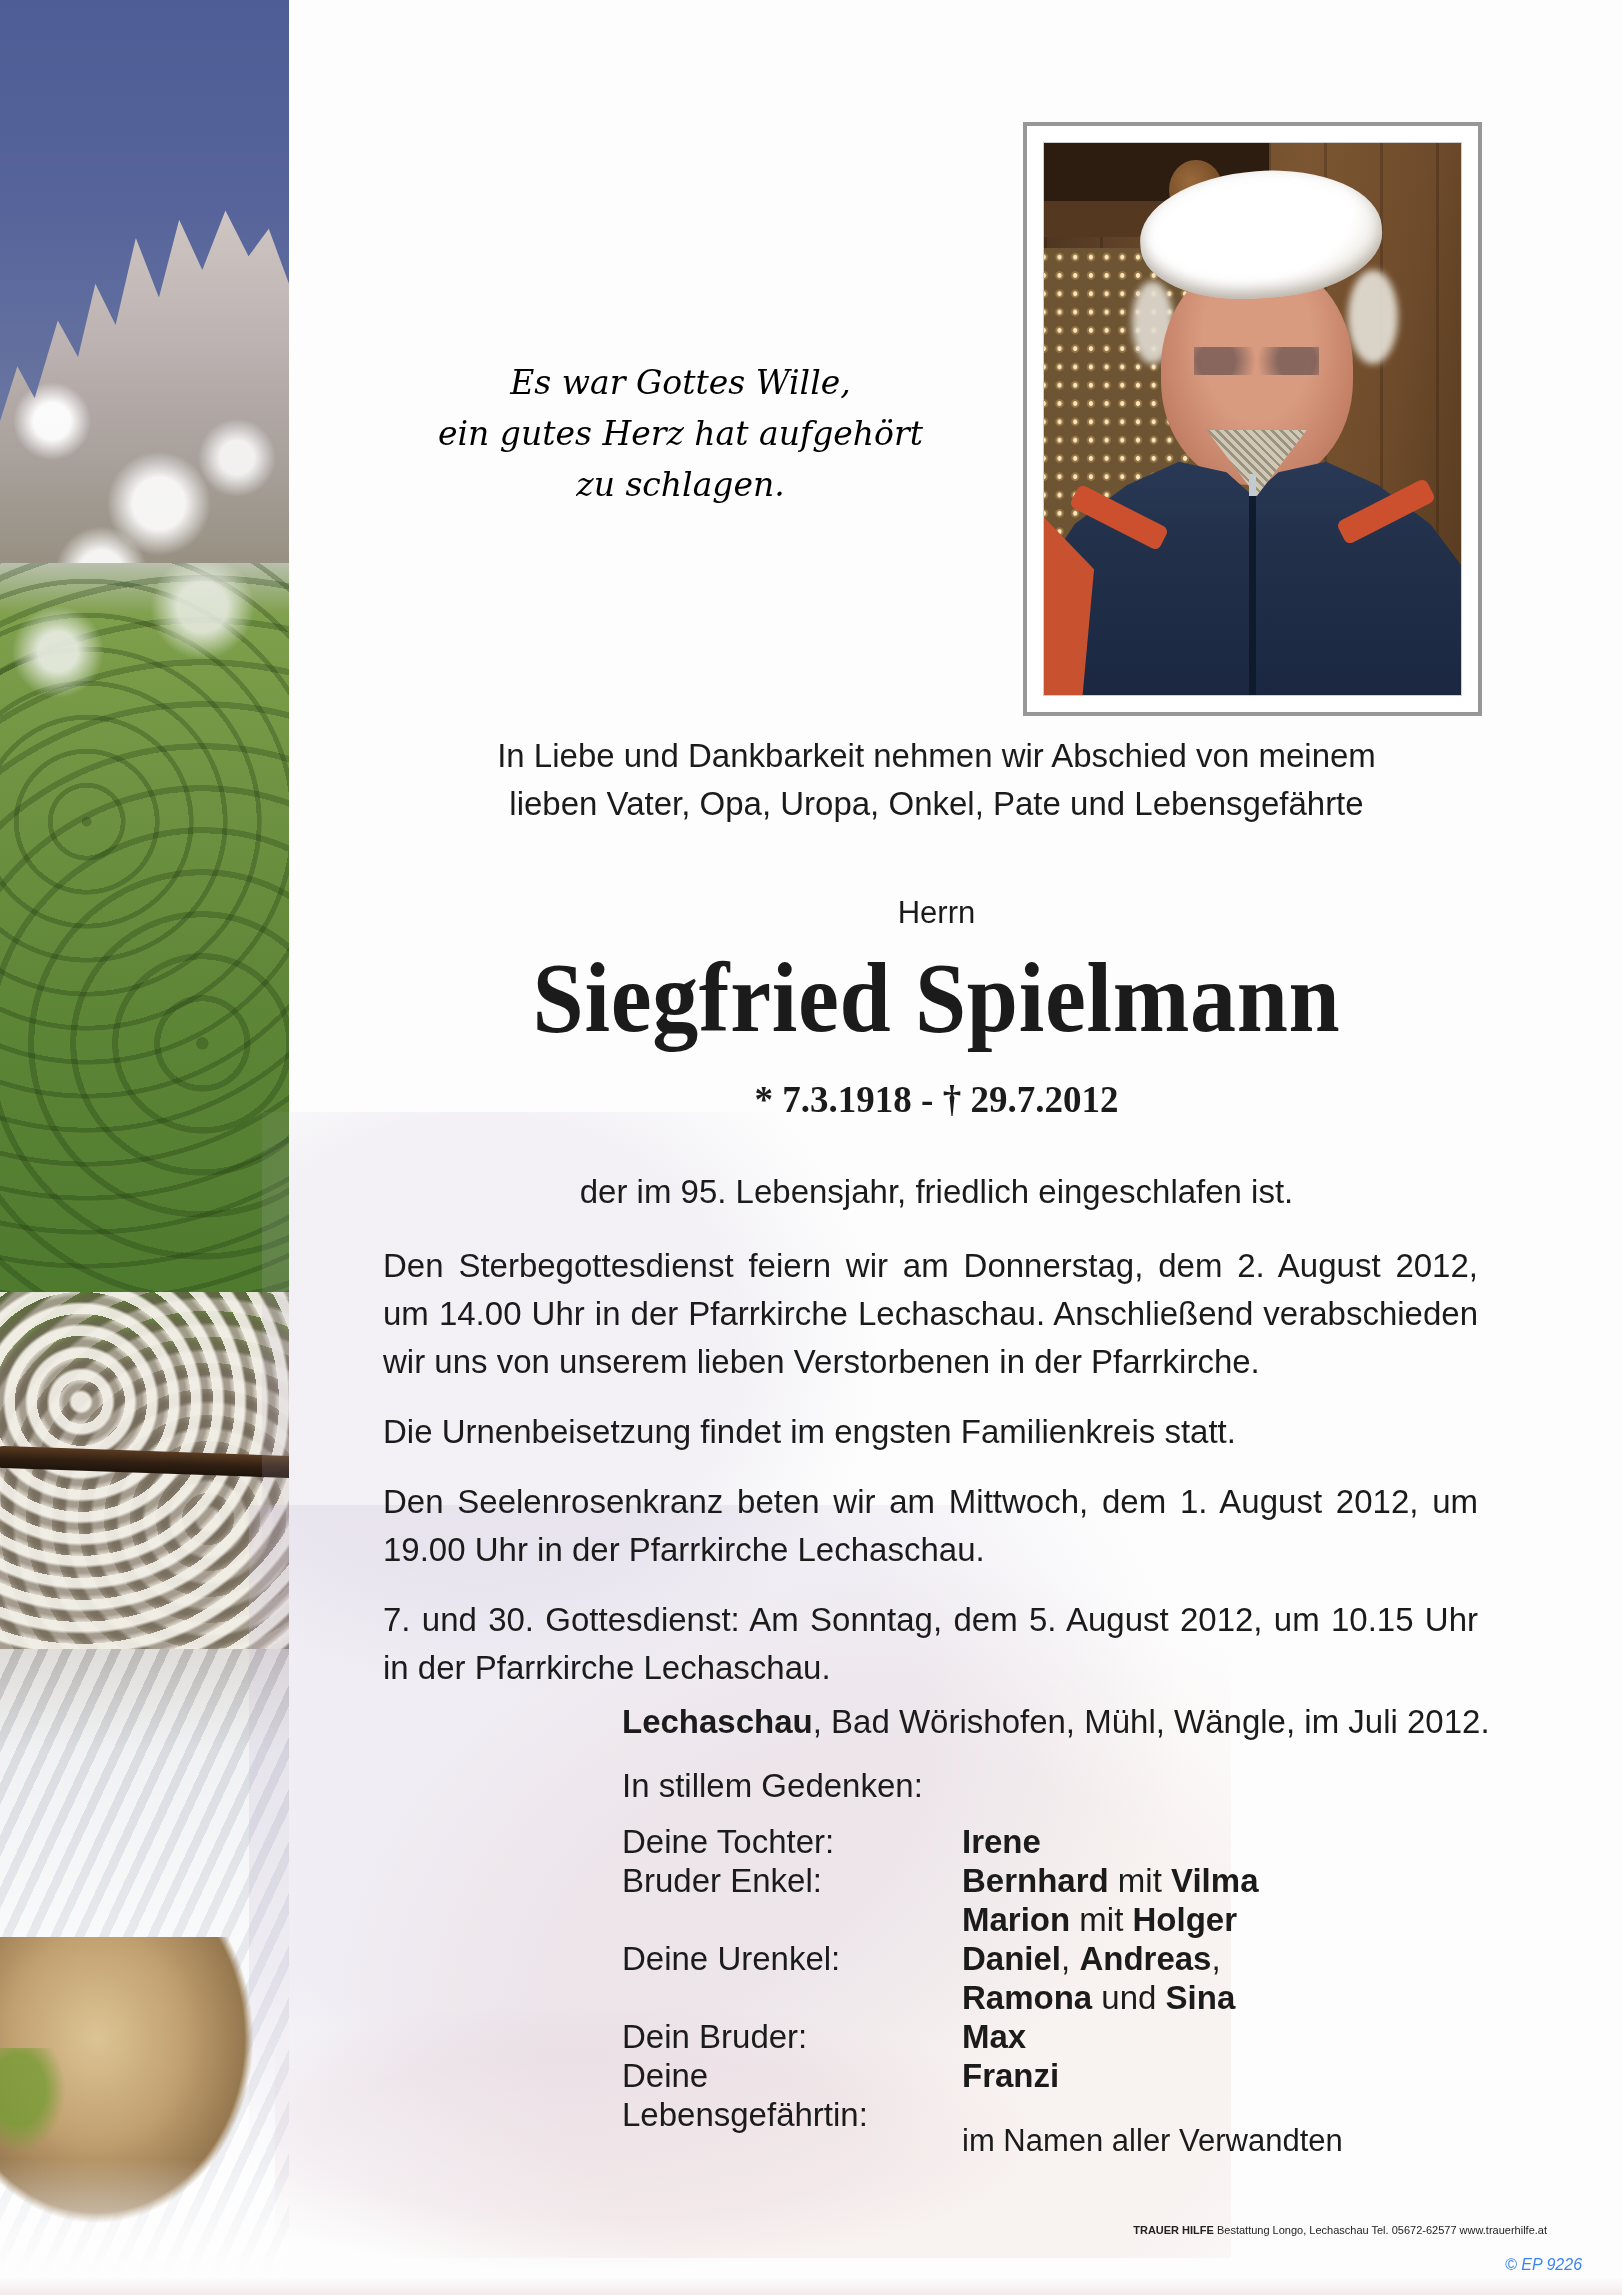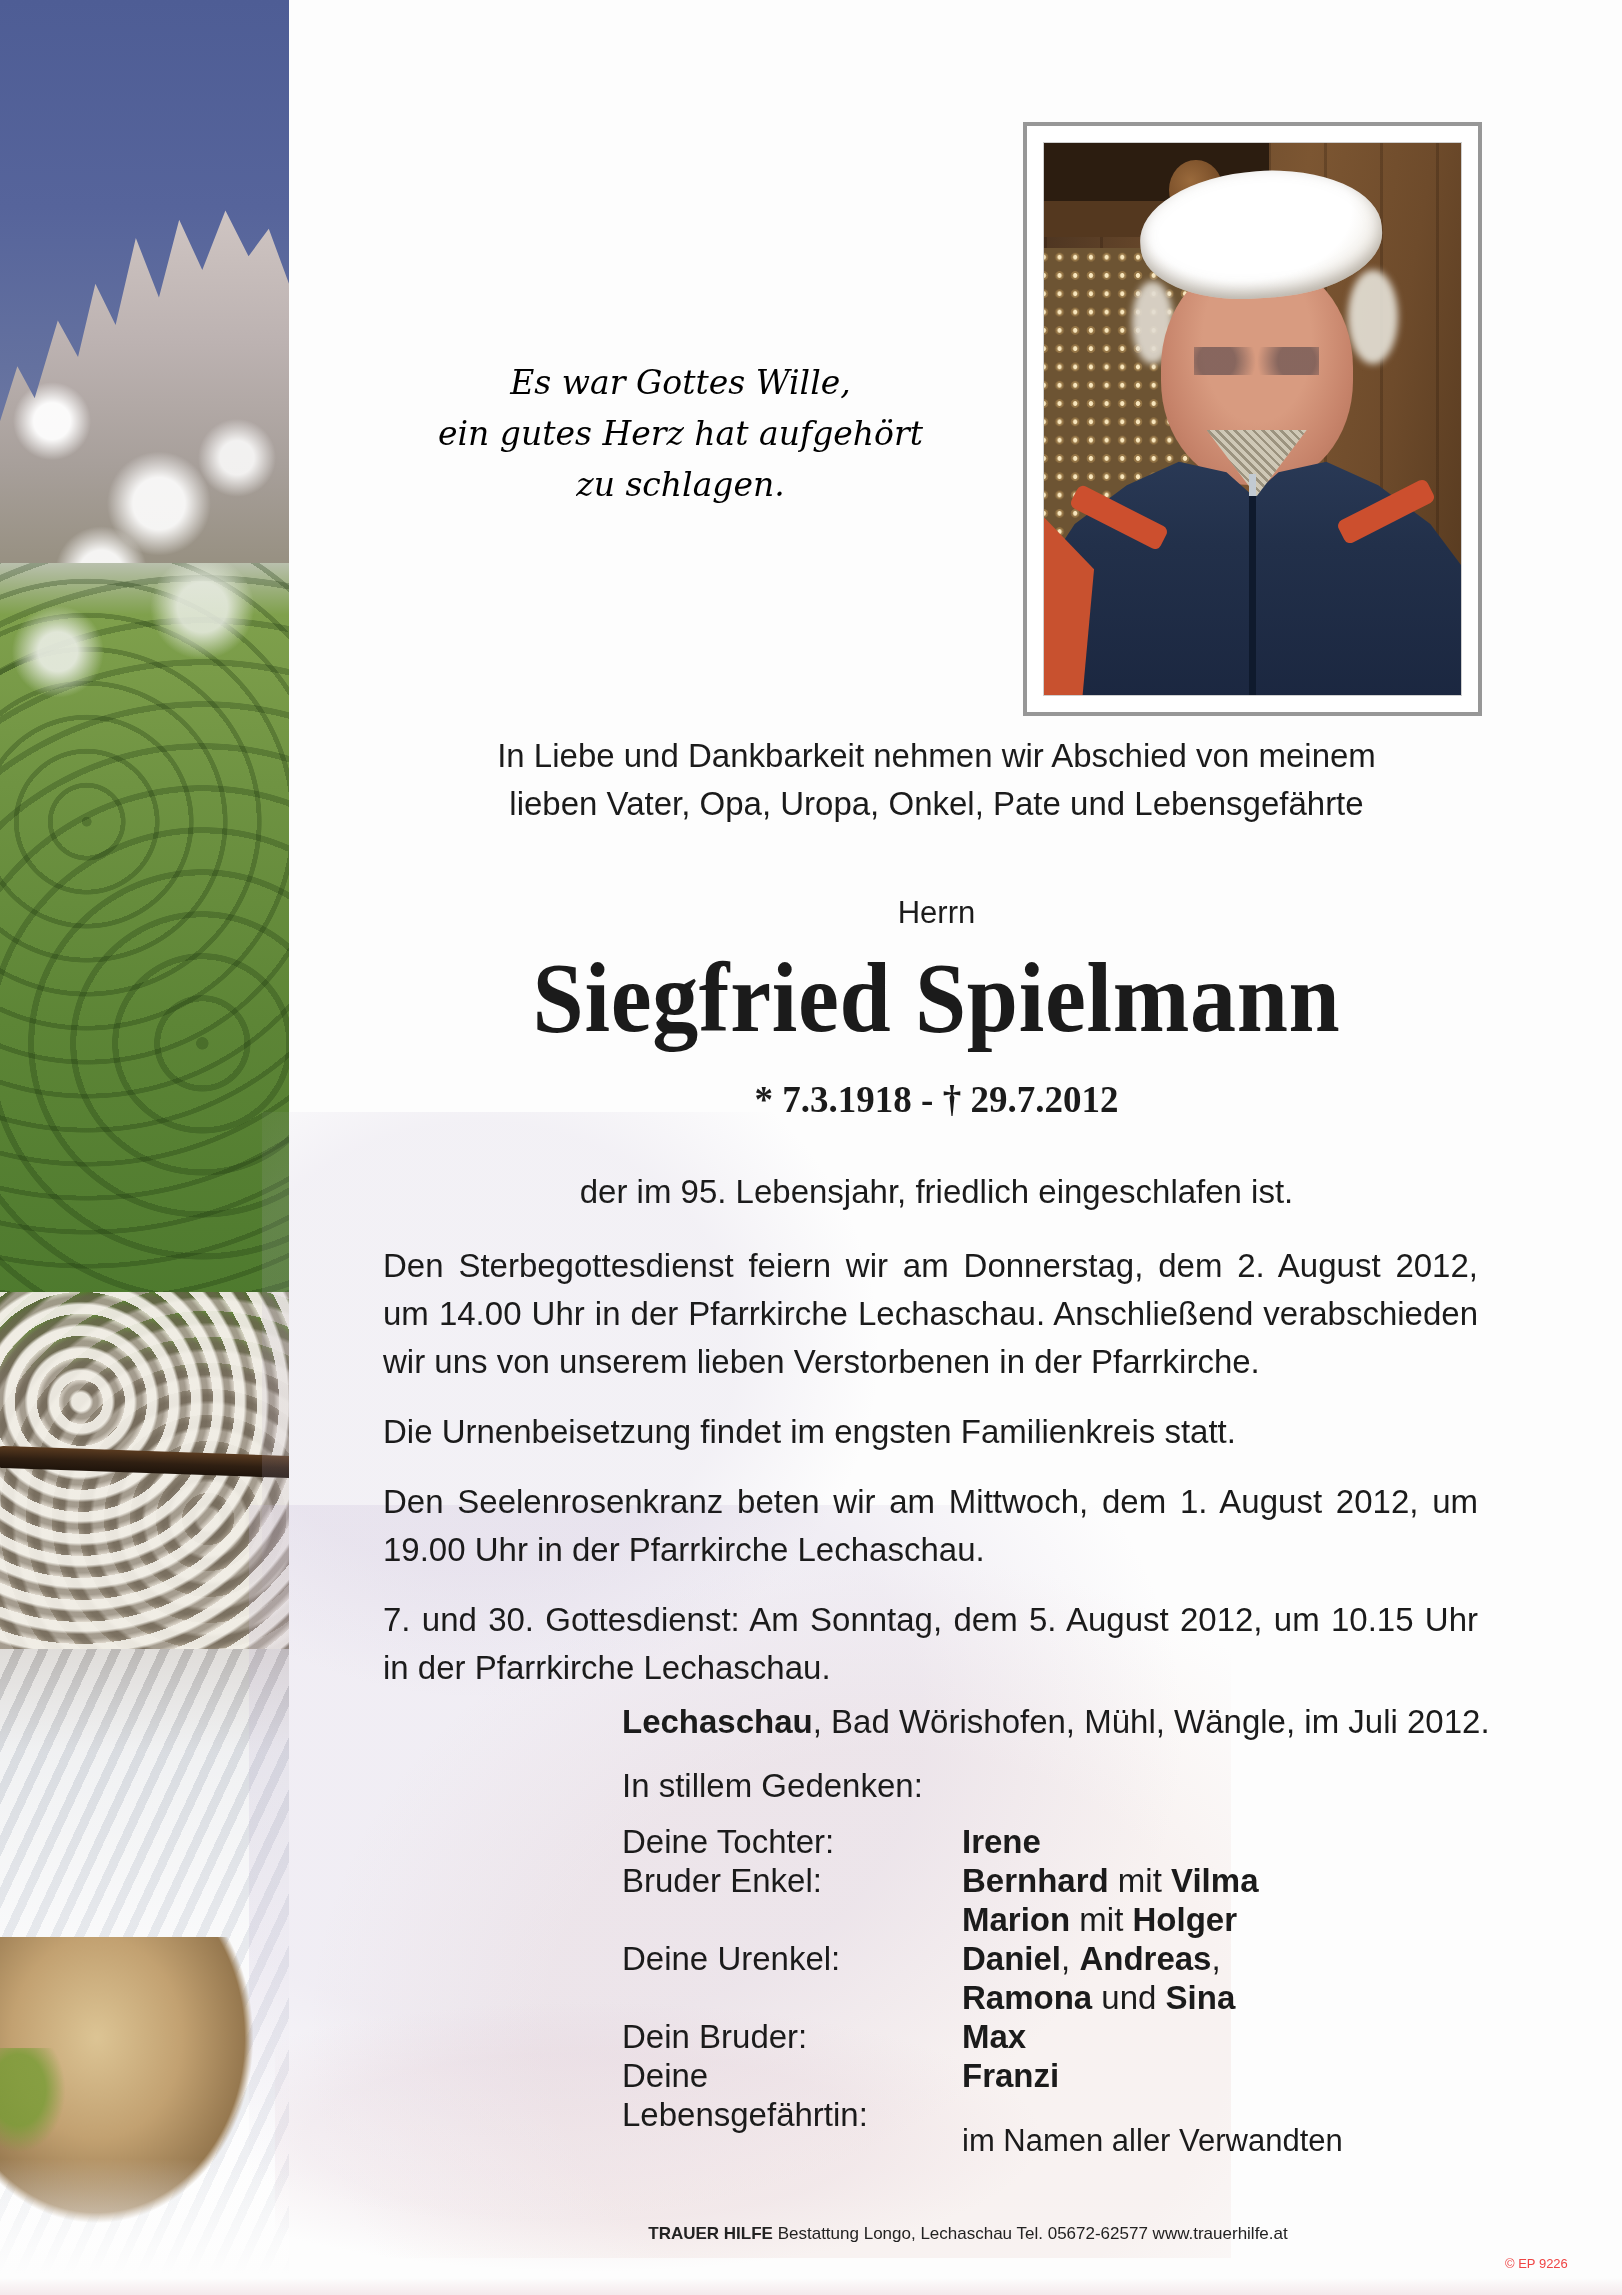--- a/index.html
+++ b/index.html
@@ -108,22 +108,22 @@
   #ageline{top:1173px;font-size:33px;}
   #paragraphs{position:absolute;left:383px;top:1242px;width:1107px;}
   #paragraphs p{margin:0 12px 22px 0;font-size:33px;line-height:48px;text-align:justify;}
   #paragraphs p:last-child{margin-bottom:0;}
   #placeline{position:absolute;left:622px;top:1703px;font-size:33px;}
   #remembrance{position:absolute;left:622px;top:1767px;font-size:33px;}
   #family{position:absolute;left:622px;top:1822px;font-size:33px;line-height:39px;}
   .famrow{display:grid;grid-template-columns:340px auto;}
   .b{font-weight:700;}
   #closing{position:absolute;left:962px;top:2123px;font-size:31px;}
-  #footer{position:absolute;left:389px;top:2224px;width:1158px;text-align:center;font-size:17px;color:#222;}
-  #printcode{position:absolute;left:1505px;top:2256px;font-size:13px;color:#ef4444;}
+  #footer{position:absolute;left:389px;top:2224px;width:1158px;text-align:right;font-size:11px;color:#222;}
+  #printcode{position:absolute;left:1505px;top:2256px;font-size:16px;color:#3b82f6;font-style:italic;}
 </style>
 </head>
 <body>
 
 <div id="page">
 
   <div id="strip">
     <div class="seg sky"></div>
     <div class="seg peaks"></div>
     <div class="seg meadow"></div>

